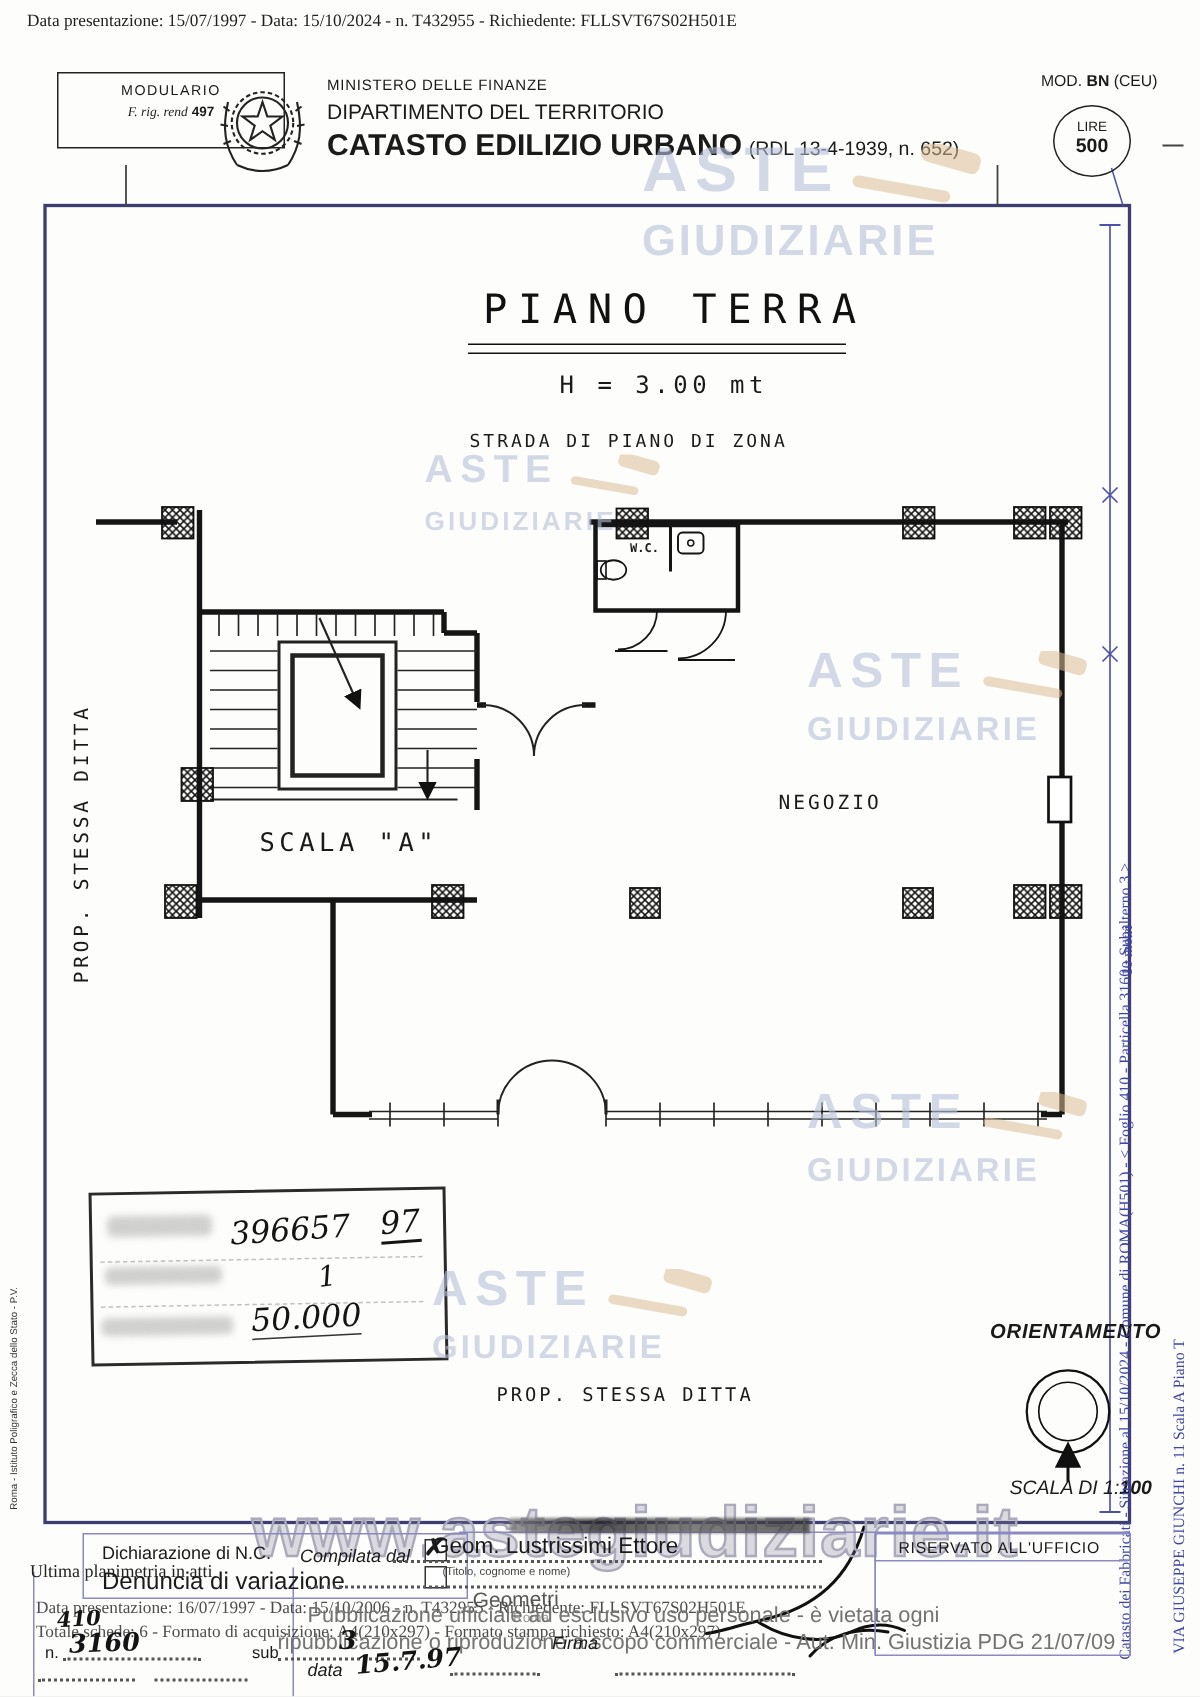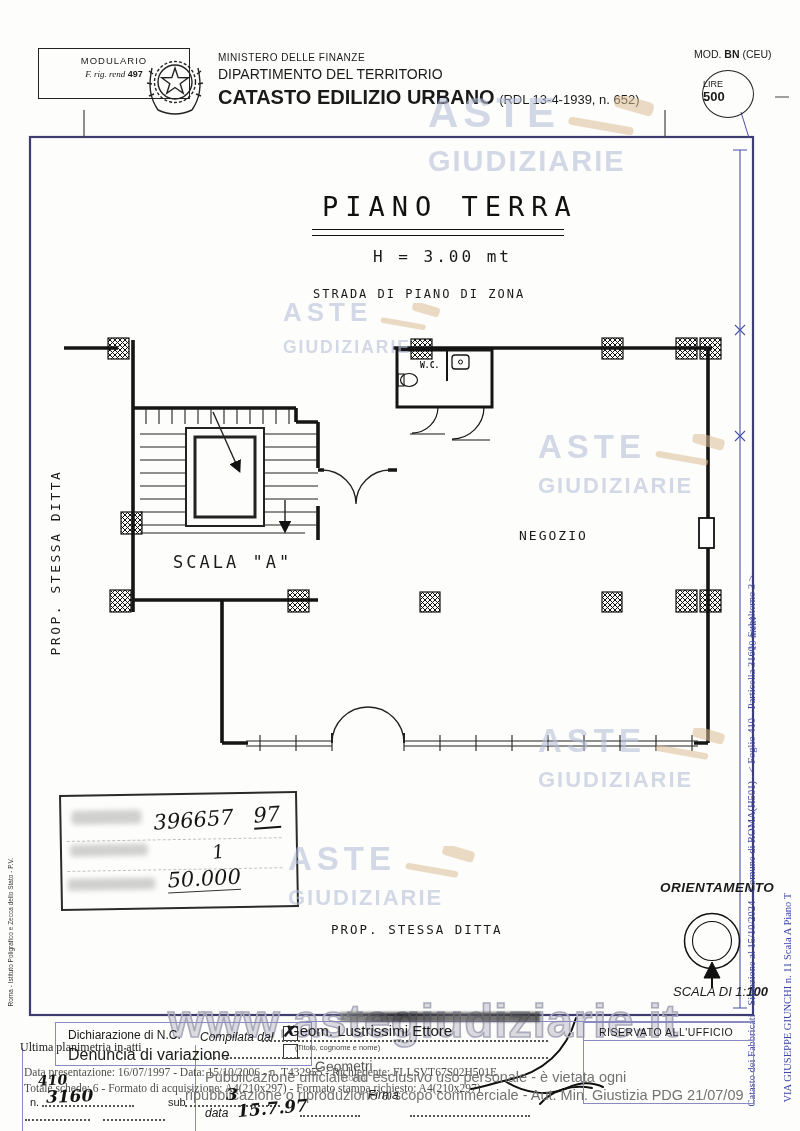--- a/index.html
+++ b/index.html
@@ -30,20 +30,21 @@
   .gray{color:#737373;}
   .smudge{position:absolute;background:linear-gradient(90deg,#777,#222 30%,#555 60%,#333);
           filter:blur(1px);opacity:.75;}
   .stamp-smudge{position:absolute;background:#9a9a9a;filter:blur(2.5px);opacity:.45;border-radius:4px;}
 </style>
 </head>
 <body>
 
 <div id="page">
 
+  <div class="abs serif" style="left:18px;top:8px;font-size:11.5px;color:#222;">Data presentazione: 15/07/1997 - Data: 15/10/2024 - n. T432955 - Richiedente: FLLSVT67S02H501E</div>
 
   <svg class="abs" style="left:0;top:0;" width="800" height="1131" viewBox="0 0 800 1131">
     <defs>
       <pattern id="hatch" width="5" height="5" patternUnits="userSpaceOnUse">
         <path d="M0,5 L5,0 M0,0 L5,5" stroke="#111" stroke-width="1"></path>
       </pattern>
       <marker id="ah" markerWidth="9" markerHeight="9" refX="5" refY="4.5" orient="auto">
         <path d="M0,0 L9,4.5 L0,9 Z" fill="#111"></path>
       </marker>
     </defs>
@@ -162,21 +163,21 @@
       <span style="font-size:13px;">(RDL 13-4-1939, n. 652)</span>
     </div>
   </div>
 
   <div class="abs" style="left:694px;top:48px;font-size:10.5px;white-space:nowrap;">
     <span>MOD.</span>
     <span class="b">BN</span>
     <span>(CEU)</span>
   </div>
 
-  <div class="abs" style="left:702px;top:70px;width:52px;height:48px;border:1.4px solid #222;border-radius:50%;padding-top:8px;box-sizing:border-box;">
+  <div class="abs" style="left:702px;top:70px;width:52px;height:48px;border:1.4px solid #222;border-radius:50%;text-align:center;padding-top:8px;box-sizing:border-box;">
     <div style="font-size:9px;">LIRE</div>
     <div class="b" style="font-size:13px;">500</div>
   </div>
 
 
   <div class="abs mono" style="left:322px;top:191px;font-size:27px;letter-spacing:7px;color:#111;">PIANO TERRA</div>
   <div class="abs" style="left:312px;top:229px;width:252px;height:5px;border-top:1.6px solid #111;border-bottom:1.2px solid #111;"></div>
   <div class="abs mono" style="left:373px;top:247px;font-size:16px;letter-spacing:3px;">H = 3.00 mt</div>
   <div class="abs mono" style="left:313px;top:287px;font-size:12px;letter-spacing:2px;">STRADA DI PIANO DI ZONA</div>
   <div class="abs mono b" style="left:420px;top:361px;font-size:8px;">W.C.</div>

